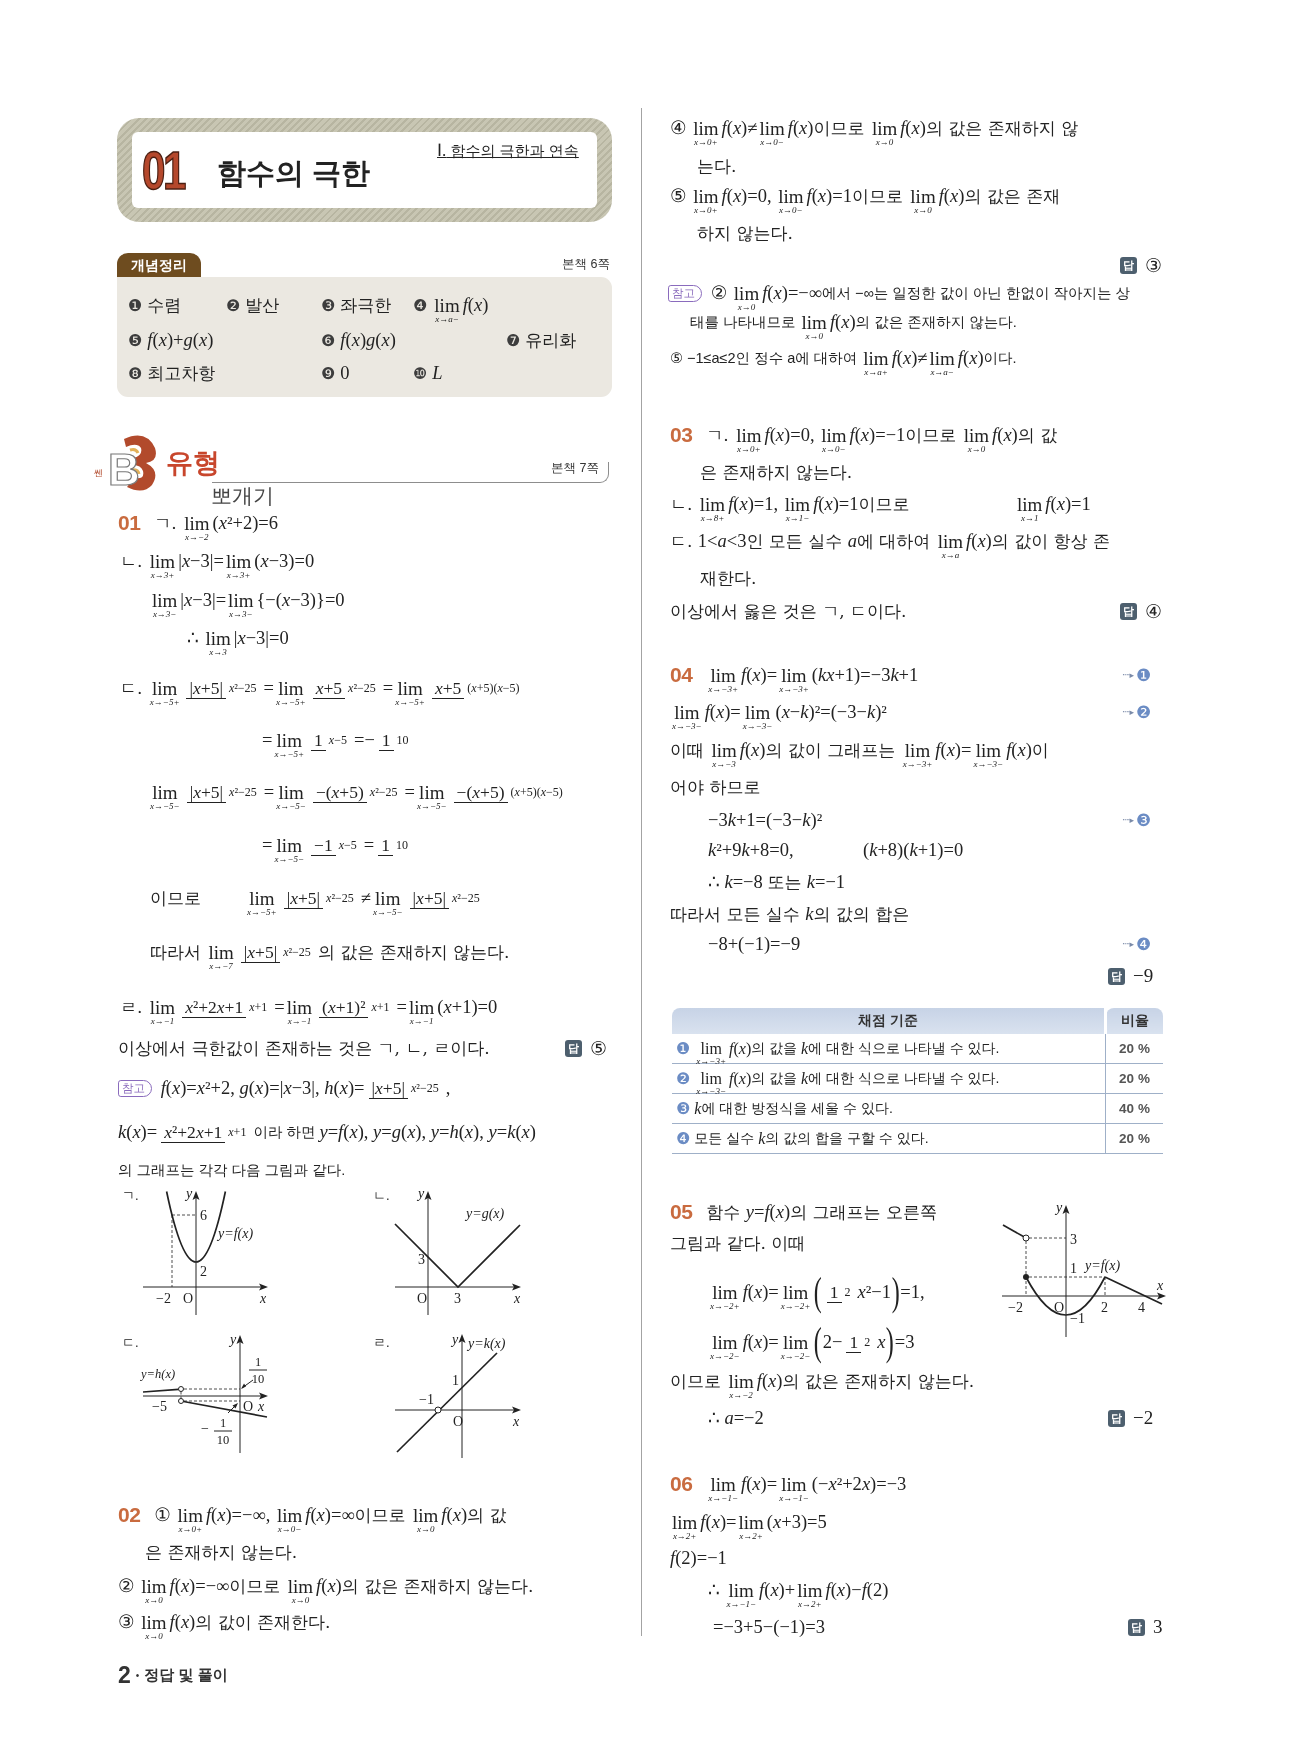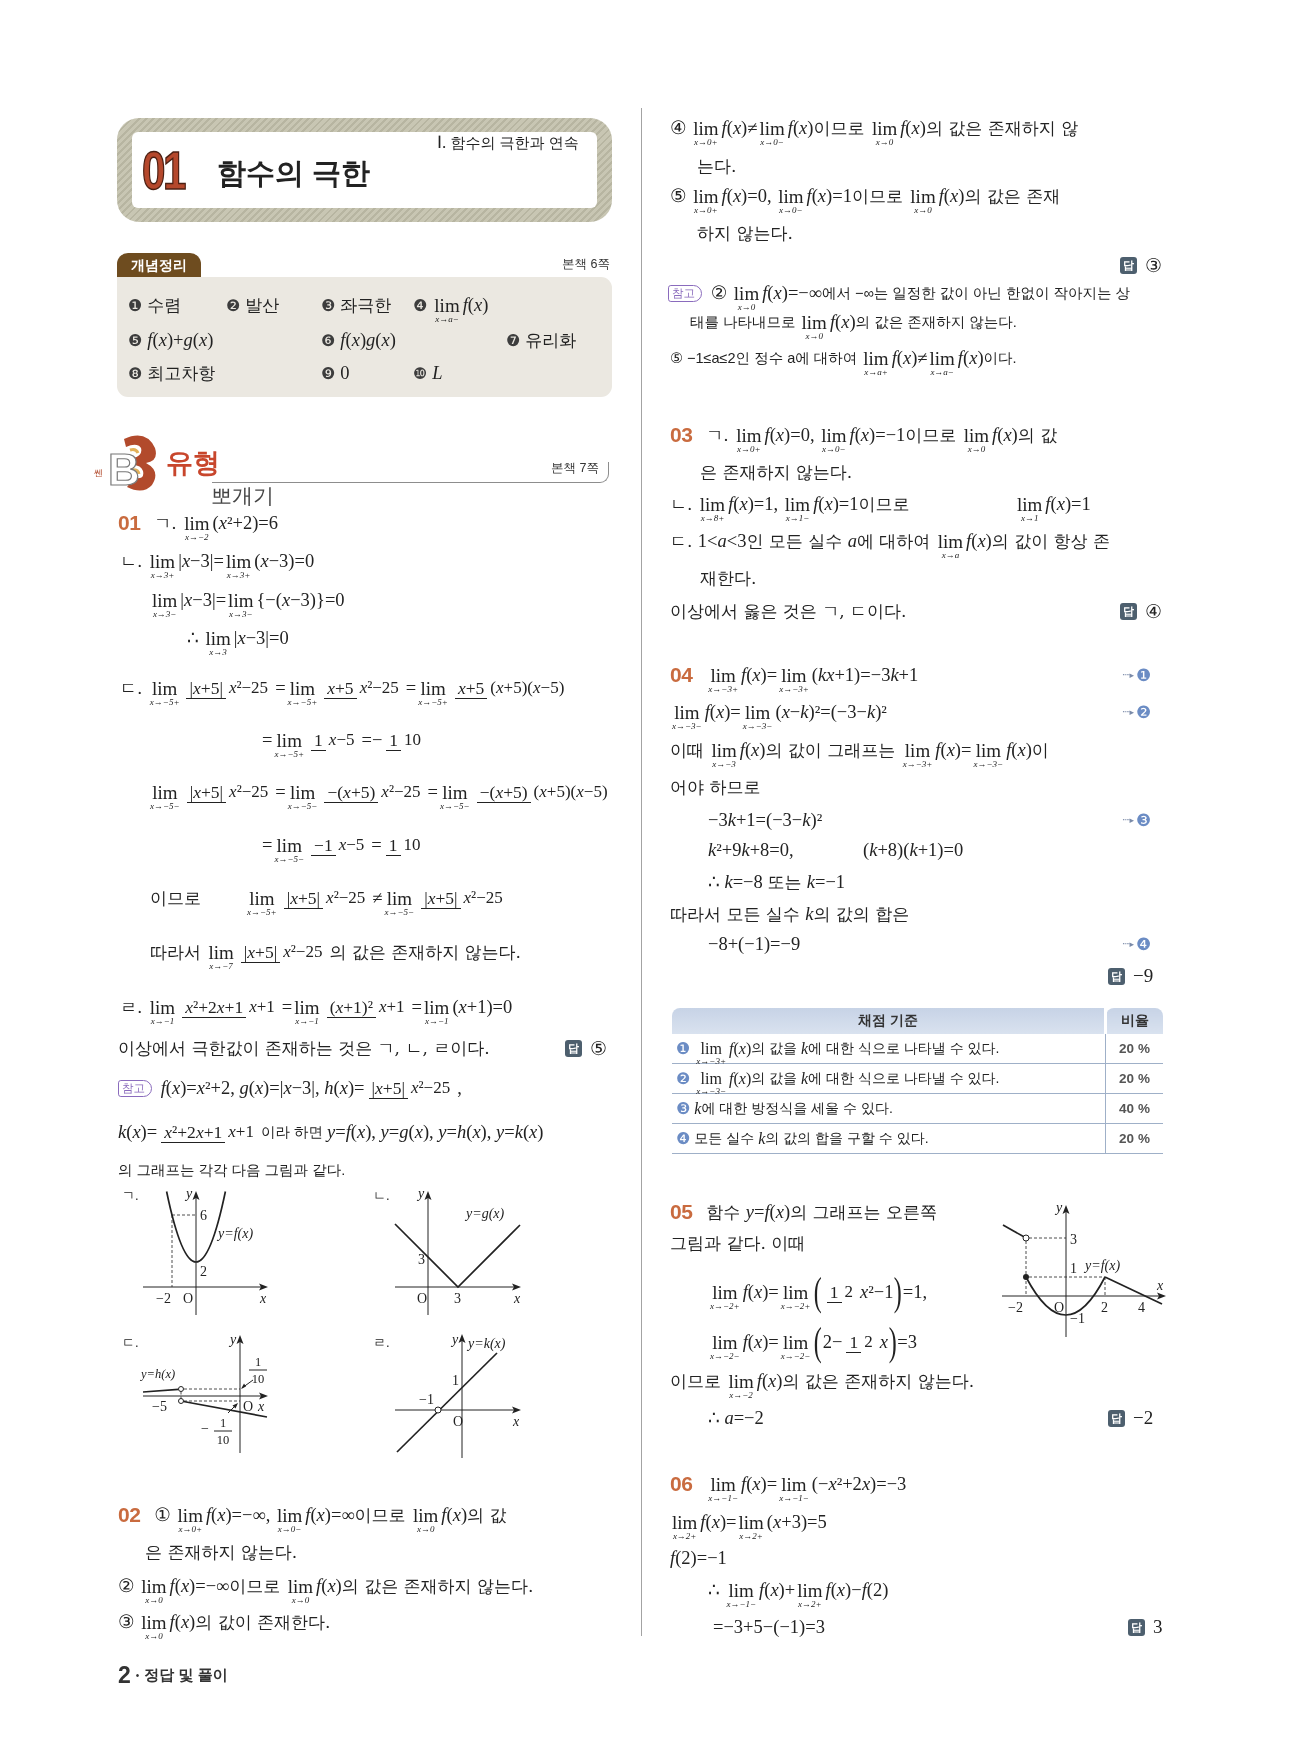--- a/index.html
+++ b/index.html
@@ -6,21 +6,21 @@
   #page{position:relative;width:1300px;height:1754px;overflow:hidden;background:#fff;color:#222;
         font-family:"DejaVu Serif","Liberation Serif",serif;}
   
   .title-outer{position:absolute;left:117px;top:118px;width:495px;height:104px;border-radius:22px;
      background:repeating-linear-gradient(135deg,#b7b5a1 0 2px,#c8c6b3 2px 5px);}
   .title-inner{position:absolute;left:15px;top:14px;width:465px;height:76px;background:#fff;border-radius:6px;}
   .chap-num{position:absolute;left:10px;top:8px;font-family:"Liberation Sans",sans-serif;font-weight:bold;
      font-size:54px;line-height:60px;color:#b5482c;letter-spacing:-3px;transform:scaleX(.78);transform-origin:left center;
      -webkit-text-stroke:1.5px #4a1f12;}
   .chap-title{position:absolute;left:85px;top:22px;font-family:"Liberation Sans","DejaVu Sans",sans-serif;font-weight:bold;font-size:29px;color:#222;}
-  .unit-label{position:absolute;left:305px;top:0;font-family:"Liberation Sans","DejaVu Sans",sans-serif;font-size:15px;color:#222;}
+  .unit-label{position:absolute;left:305px;top:8px;font-family:"Liberation Sans","DejaVu Sans",sans-serif;font-size:15px;color:#222;text-decoration:underline;}
   .unit-label .roman{font-family:"Liberation Serif",serif;font-size:17px;}
   
   .concept-tab{position:absolute;left:117px;top:253px;width:84px;height:25px;background:#6e4c1f;border-radius:11px 11px 0 0;
      color:#fff;font-family:"Liberation Sans","DejaVu Sans",sans-serif;font-weight:bold;font-size:14px;line-height:25px;text-align:center;}
   .concept-ref{position:absolute;right:690px;top:256px;font-family:"Liberation Sans","DejaVu Sans",sans-serif;font-size:12.5px;color:#333;}
   .concept-box{position:absolute;left:117px;top:277px;width:495px;height:120px;background:#ebe8e1;border-radius:0 11px 11px 11px;}
   
   .b-logo{position:absolute;left:94px;top:432px;}
   .b-bold{position:absolute;left:166px;top:448px;font-family:"Liberation Sans","DejaVu Sans",sans-serif;font-weight:bold;font-size:27px;color:#c8462c;line-height:30px;text-align:right;}
   .b-rest{position:absolute;left:211px;top:451px;font-family:"Liberation Sans","DejaVu Sans",sans-serif;font-size:21px;color:#444;line-height:26px;margin-top:32px;}
@@ -31,21 +31,21 @@
   .ln{position:absolute;height:0;display:flex;align-items:center;white-space:nowrap;font-size:17px;}
   .ln.sans,.cell-ln{font-family:"Liberation Sans","DejaVu Sans",sans-serif;font-size:14.5px;}
   .t{white-space:pre;}
   .m{font-family:"Liberation Serif","DejaVu Serif",serif;font-size:18.5px;white-space:pre;}
   .m i{font-style:italic;}
   .lim{display:inline-flex;flex-direction:column;align-items:center;padding-top:10px;margin:0 3px 0 2px;}
   .lim-w{font-family:"Liberation Serif",serif;font-size:19px;line-height:17px;}
   .lim-s{font-family:"Liberation Serif",serif;font-size:9px;font-style:italic;line-height:10px;}
   .frac{display:inline-flex;flex-direction:row;align-items:center;margin:0 4px;}
   .frac .fn{border-bottom:1px solid #222;padding:0 3px;line-height:20px;font-size:17.5px;}
-  .frac .fd{padding:0 3px;line-height:20px;font-size:17px;}
+  .frac .fd{padding:0 3px;line-height:20px;font-size:12px;}
   .pnum{font-family:"Liberation Sans",sans-serif;font-weight:bold;color:#c96b3f;font-size:21px;margin-right:14px;letter-spacing:-.5px;}
   .note-badge{font-family:"Liberation Sans","DejaVu Sans",sans-serif;font-size:11.5px;color:#8a6bbd;border:1.2px solid #8a6bbd;
      border-radius:3px 9px 9px 3px;padding:0 6px 0 3px;line-height:15px;margin-right:4px;}
   .cnum{font-family:"DejaVu Sans",sans-serif;font-size:16px;color:#3d3d3d;margin-right:5px;}
   .bigp{font-family:"Liberation Serif",serif;font-size:40px;line-height:40px;transform:scaleX(.6);margin:0 -2px;}
   
   .ans{position:absolute;height:0;display:flex;align-items:center;white-space:nowrap;}
   .ans-b{display:inline-flex;align-items:center;justify-content:center;width:17px;height:17px;border-radius:3px;background:#4d5f6e;color:#fff;
      font-family:"Liberation Sans","DejaVu Sans",sans-serif;font-weight:bold;font-size:11px;margin-right:8px;}
   .ans-v{font-family:"Liberation Serif","DejaVu Serif",serif;font-size:19px;}

